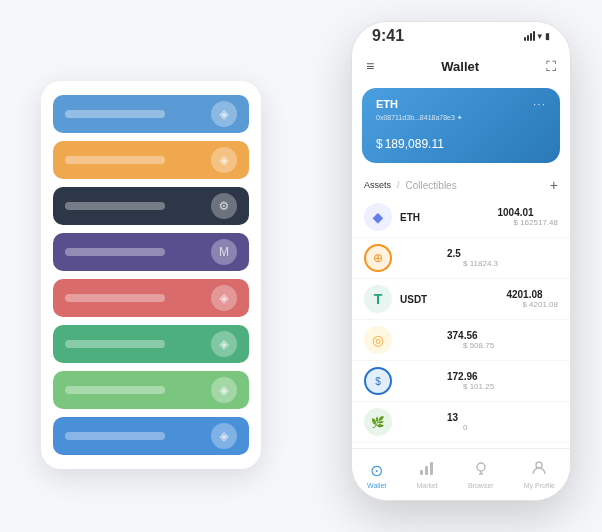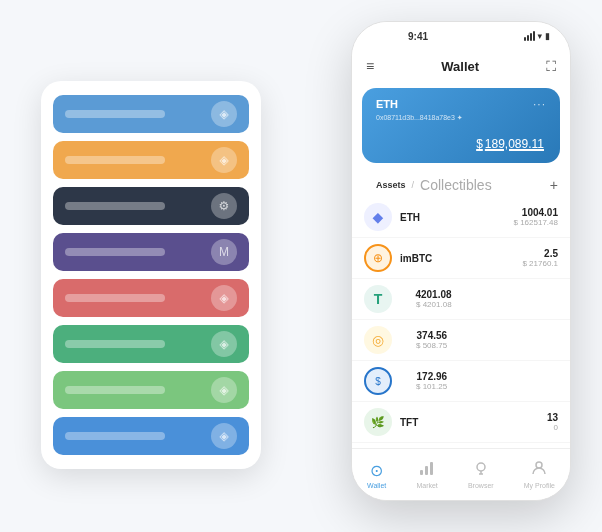--- a/index.html
+++ b/index.html
@@ -96,21 +96,21 @@
       background: white;
       display: flex;
       align-items: center;
       justify-content: space-between;
       padding: 0 20px;
       font-size: 9px;
       color: #333;
       flex-shrink: 0;
     }
 
-    .status-time { font-weight: 600; font-size: 10px; margin-left: 36px; }
+    .status-time { font-weight: 600; font-size: 16px; }
     .status-icons { display: flex; align-items: center; gap: 3px; }
 
     
     .nav-bar {
       height: 32px;
       background: white;
       display: flex;
       align-items: center;
       justify-content: space-between;
       padding: 0 14px;
@@ -152,22 +152,21 @@
 
     .wallet-address {
       font-size: 7px;
       opacity: 0.75;
       margin-bottom: 8px;
     }
 
     .wallet-amount {
       font-size: 20px;
       font-weight: 700;
-      text-align: right;
-      text-decoration: underline;
+      text-align: left;
     }
 
     .wallet-amount span {
       font-size: 12px;
       font-weight: 400;
       margin-right: 2px;
     }
 
     
     .assets-header {
@@ -180,31 +179,30 @@
 
     .assets-tabs {
       display: flex;
       gap: 6px;
       align-items: center;
     }
 
     .assets-tab {
       font-size: 9px;
       color: #333;
-      font-weight: 700;
-      margin-left: 12px;
+      font-weight: 400;
     }
 
     .assets-tab-divider {
       font-size: 9px;
       color: #bbb;
     }
 
     .assets-tab-inactive {
-      font-size: 14px;
+      font-size: 10px;
       color: #aaa;
     }
 
     .assets-add {
       font-size: 14px;
       color: #666;
     }
 
     
     .asset-list {
@@ -232,21 +230,21 @@
     }
 
     .asset-name {
       flex: 1;
       font-size: 10px;
       font-weight: 600;
       color: #222;
     }
 
     .asset-values {
-      text-align: right;
+      margin-left: 47px;
     }
 
     .asset-amount {
       font-size: 10px;
       font-weight: 600;
       color: #222;
     }
 
     .asset-usd {
       font-size: 8px;
@@ -396,29 +394,29 @@
         <div class="asset-icon" style="background:#eef0ff; color:#627eea;">◆</div>
         <div class="asset-name">ETH</div>
         <div class="asset-values">
           <div class="asset-amount">1004.01</div>
           <div class="asset-usd">$ 162517.48</div>
         </div>
       </div>
 
       <div class="asset-item">
         <div class="asset-icon" style="background:#fff3e0; color:#f7931a; font-size:12px; border: 2px solid #f7931a;">⊕</div>
-        <div class="asset-name">imBTC</div>
         <div class="asset-values">
           <div class="asset-amount">2.5</div>
-          <div class="asset-usd">$ 21760.1</div>
+          <div class="asset-usd">$ 11824.3</div>
         </div>
       </div>
 
       <div class="asset-item">
         <div class="asset-icon" style="background:#e8f5f1; color:#26a17b; font-weight:700;">T</div>
+        <div class="asset-name">USDT</div>
         <div class="asset-values">
           <div class="asset-amount">4201.08</div>
           <div class="asset-usd">$ 4201.08</div>
         </div>
       </div>
 
       <div class="asset-item">
         <div class="asset-icon" style="background:#fff8e1; color:#f5ac37;">◎</div>
         <div class="asset-values">
           <div class="asset-amount">374.56</div>
@@ -429,21 +427,20 @@
       <div class="asset-item">
         <div class="asset-icon" style="background:#e3eefb; color:#2775ca; font-size:10px; border: 2px solid #2775ca; border-radius:50%;">$</div>
         <div class="asset-values">
           <div class="asset-amount">172.96</div>
           <div class="asset-usd">$ 101.25</div>
         </div>
       </div>
 
       <div class="asset-item">
         <div class="asset-icon" style="background:#e8f5e9; color:#66bb6a; font-size:11px;">🌿</div>
-        <div class="asset-name">TFT</div>
         <div class="asset-values">
           <div class="asset-amount">13</div>
           <div class="asset-usd">0</div>
         </div>
       </div>
 
     </div>
 
     <div class="bottom-nav">
       <div class="bottom-nav-item">

